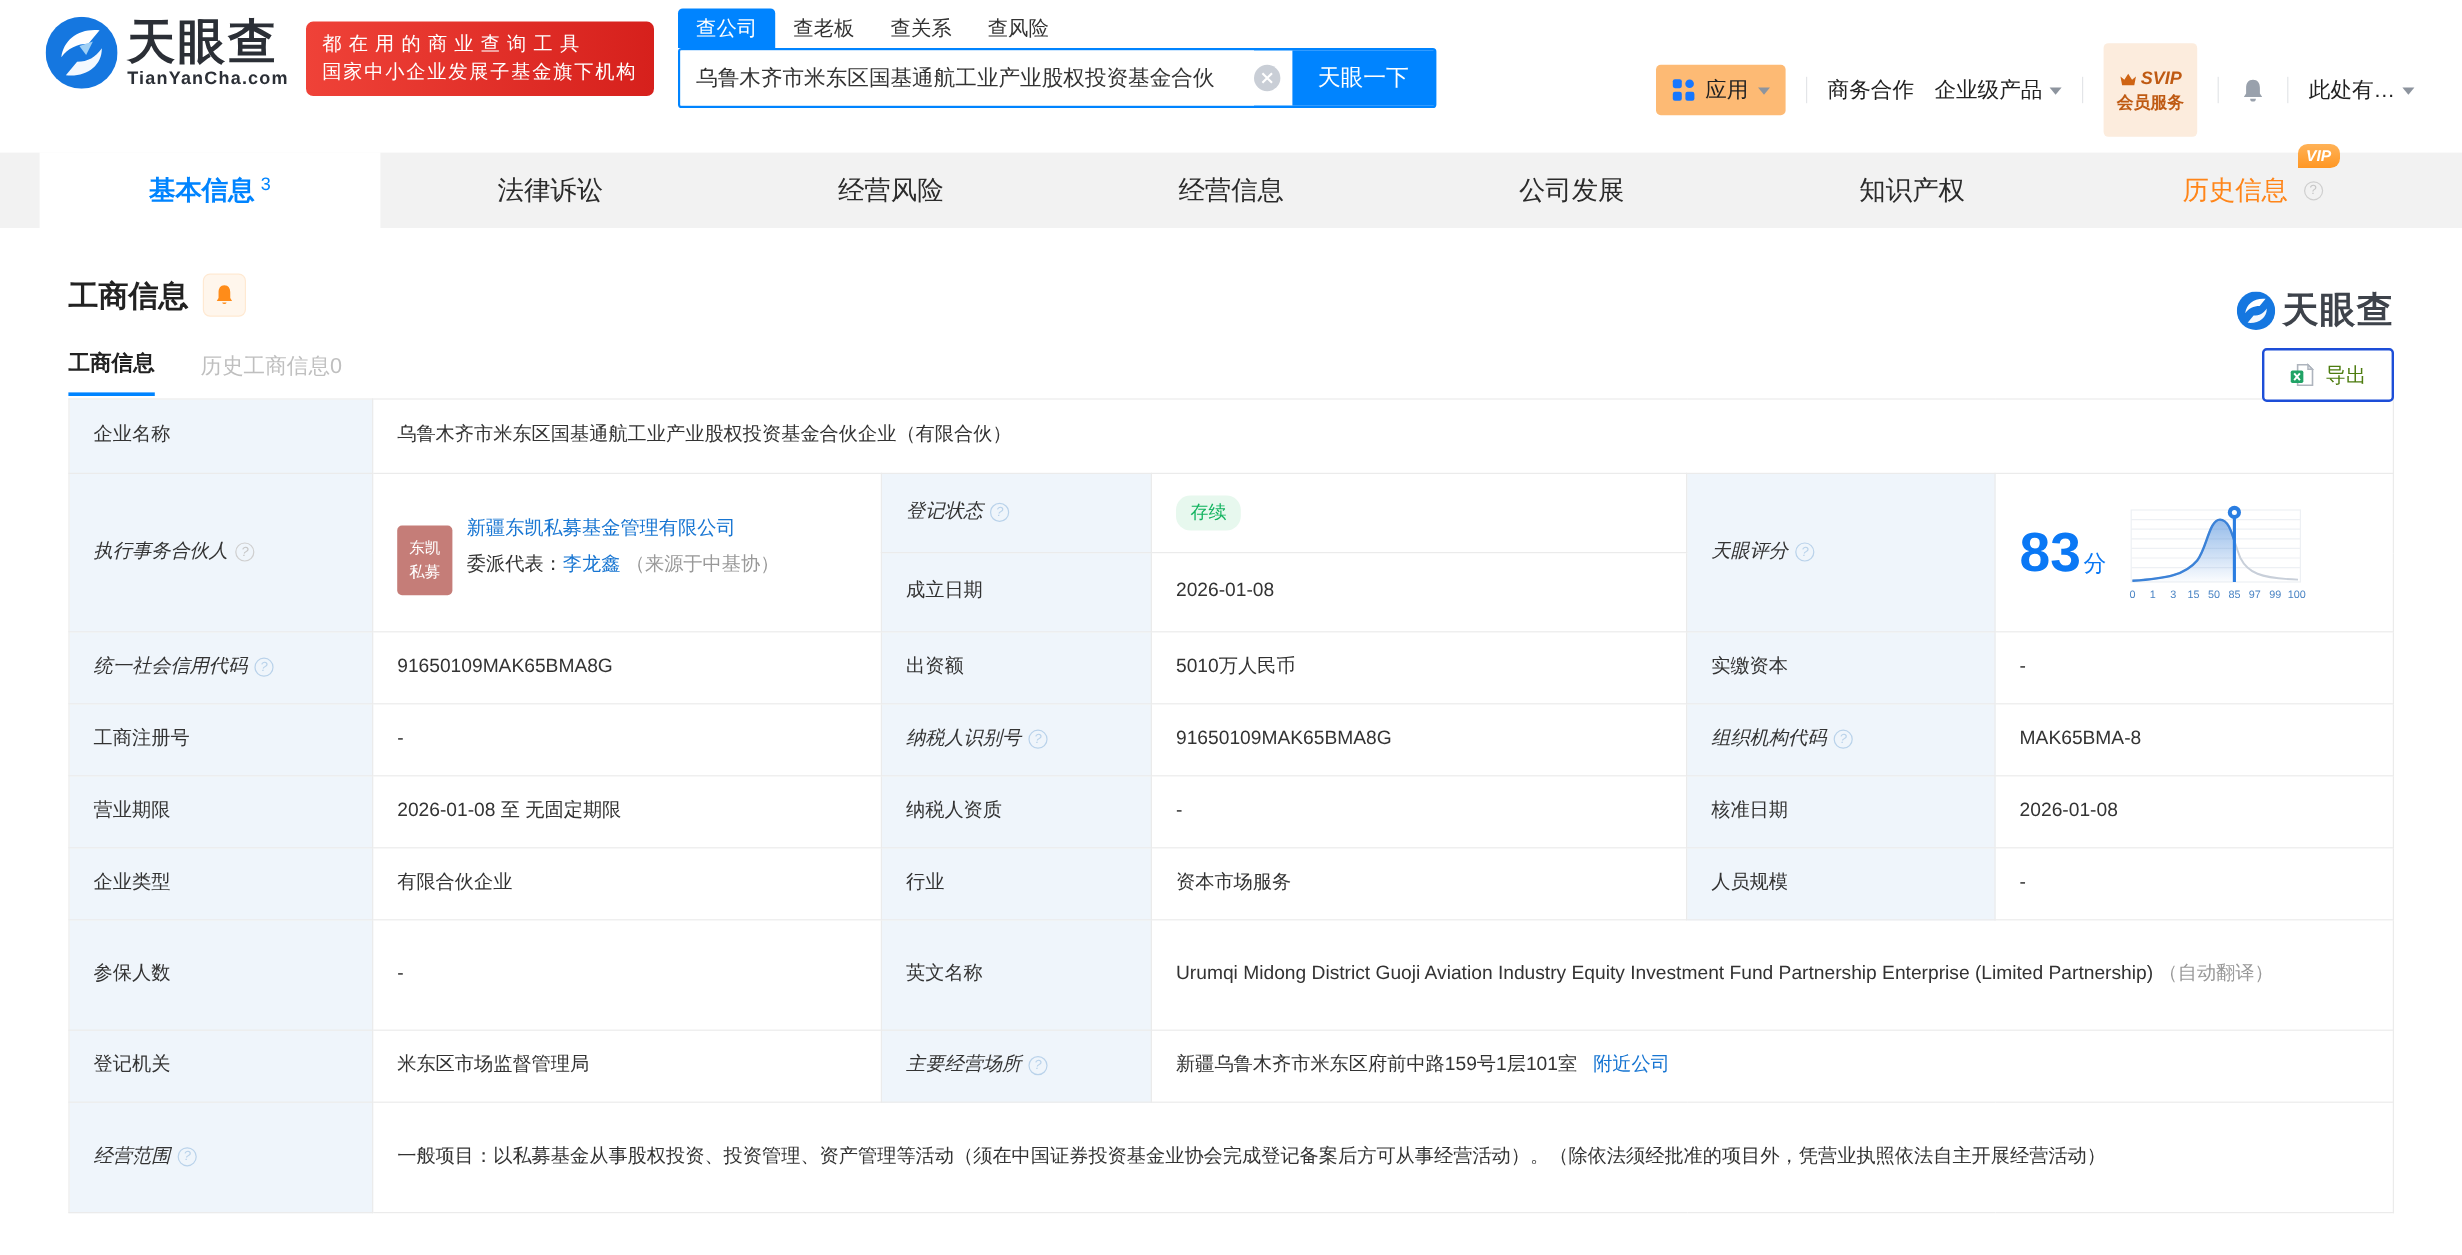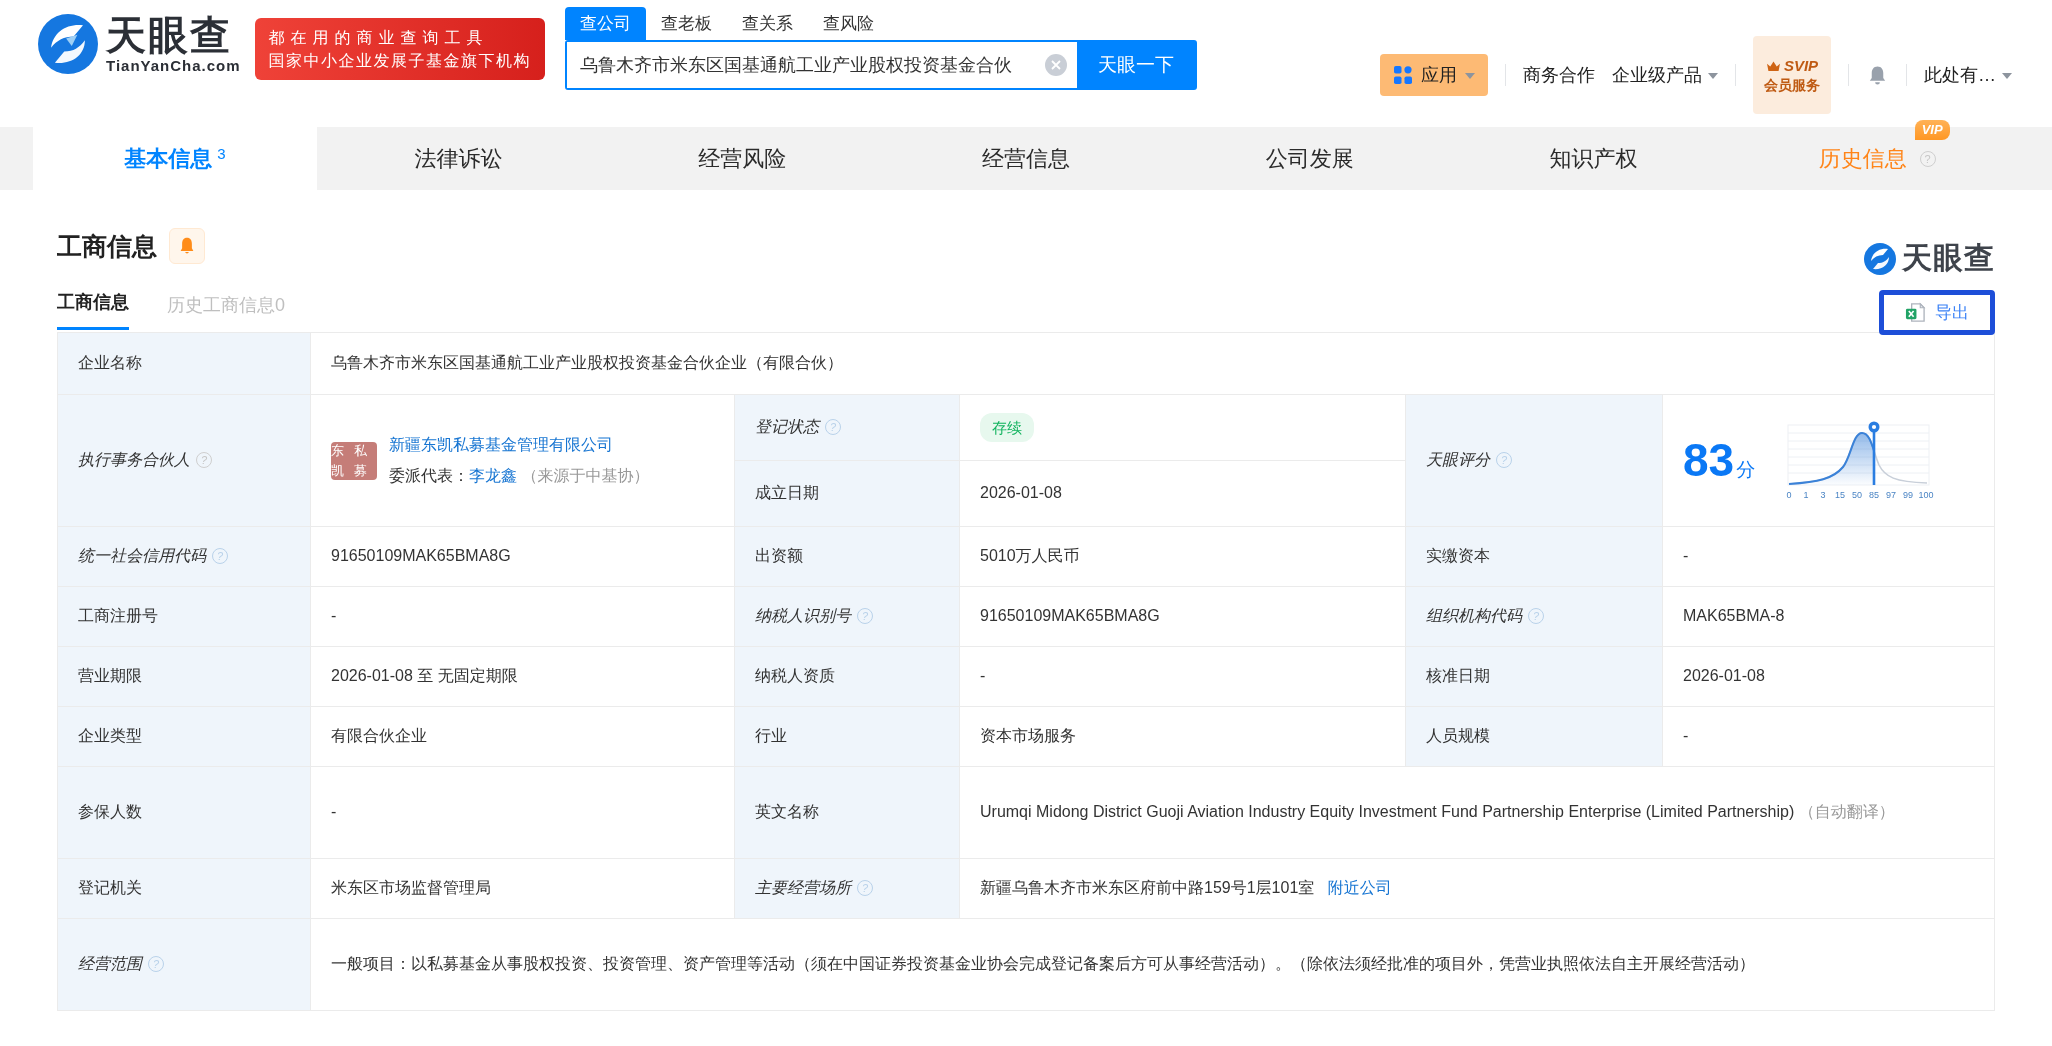--- a/index.html
+++ b/index.html
@@ -53,36 +53,36 @@
   
   .content { padding:0 57px; position:relative; }
   .sec-head { display:flex; align-items:center; margin-top:38px; }
   .sec-title { font-size:25px; font-weight:bold; color:#222; }
   .bell-badge { width:36px; height:36px; background:#fff6ec; border:1px solid #ffe9d2; border-radius:6px; margin-left:12px; display:flex; align-items:center; justify-content:center; cursor:pointer; }
   .watermark { position:absolute; right:57px; top:10px; display:flex; align-items:center; gap:6px; }
   .watermark .wm-txt { font-size:30px; font-weight:bold; color:#3e434b; letter-spacing:1px; }
   .subtabs { display:flex; align-items:flex-end; gap:38px; margin-top:26px; }
   .subtab { font-size:18px; color:#bfbfbf; cursor:pointer; padding-bottom:13px; }
   .subtab.active { color:#222; font-weight:bold; border-bottom:3px solid #0084ff; }
-  .export-btn { position:absolute; right:57px; top:62px; height:45px; padding:0 21px; background:#fff; border:5px solid #1d4ed8; border-radius:4px; display:flex; align-items:center; gap:9px; font-size:17px; color:#3b82f6; cursor:pointer; font-family:inherit; }
+  .export-btn { position:absolute; right:57px; top:62px; height:45px; padding:0 21px; background:#fff; border:2px solid #1d4ed8; border-radius:4px; display:flex; align-items:center; gap:9px; font-size:17px; color:#4d7c0f; cursor:pointer; font-family:inherit; }
 
   
   table.info { width:100%; border-collapse:collapse; table-layout:fixed; margin-top:2px; }
   table.info td { border:1px solid #ebebeb; font-size:16px; color:#333; padding:10px 20px; vertical-align:middle; line-height:1.55; word-break:break-word; }
   td.lbl { background:#eff5fb; color:#333; }
   td.lbl .lblwrap { display:flex; align-items:center;font-style:italic; }
   .link { color:#1775d2; cursor:pointer; text-decoration:none; }
   .muted { color:#999; }
   .badge-green { display:inline-block; background:#e7f8ee; color:#12b35f; font-size:15px; padding:3px 12px; border-radius:12px; }
 
   .partner { display:flex; gap:12px; }
-  .avatar { width:46px; height:38px; background:#c57d78; border-radius:4px; color:#fff; font-size:13px; line-height:1.5; display:flex; flex-direction:row; align-items:flex-end; justify-content:center; flex:0 0 auto; margin-top:12px; cursor:pointer; }
+  .avatar { width:46px; height:58px; background:#c57d78; border-radius:4px; color:#fff; font-size:13px; line-height:1.5; display:flex; flex-direction:column; align-items:center; justify-content:center; flex:0 0 auto; margin-top:12px; cursor:pointer; }
   .partner-main { line-height:1.9; }
 
-  .score-cell { display:flex; align-items:center; gap:28px; padding:4px 0; }
+  .score-cell { display:flex; align-items:center; gap:16px; padding:4px 0; }
   .score-num { font-size:46px; font-weight:bold; color:#0a78f5; white-space:nowrap; }
   .score-num .unit { font-size:19px; font-weight:normal; margin-left:2px; }
 
   .r-name td { height:62px; }
   .r-sub td { height:66px; }
   .r-std td { height:60px; }
   .r-tall td { height:92px; }
 </style>
 </head>
 <body>

